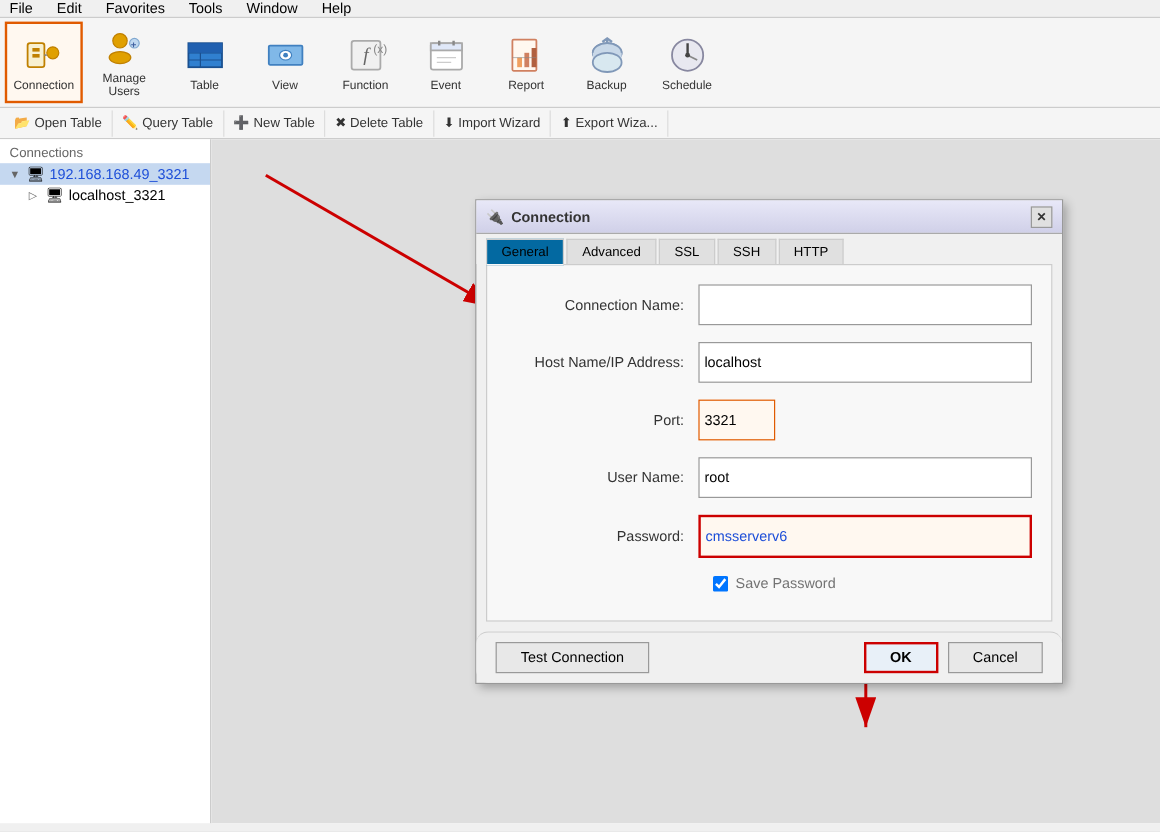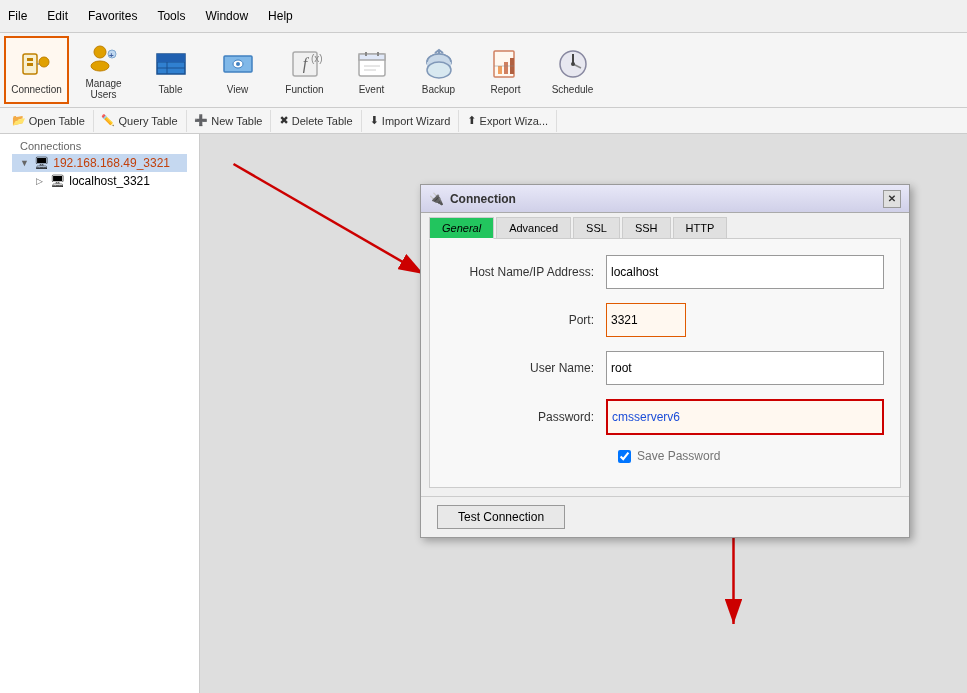--- a/index.html
+++ b/index.html
@@ -1,74 +1,74 @@
 <!DOCTYPE html>
 <html><head>
   <meta charset="utf-8">
   <style>
     * { box-sizing: border-box; margin: 0; padding: 0; }
     body { font-family: 'Segoe UI', Tahoma, sans-serif; font-size: 12px; background: #f0f0f0; width: 967px; height: 693px; overflow: hidden; position: relative; }
 
     
-    .menubar { background: #f0f0f0; border-bottom: 1px solid #ccc; display: flex; align-items: center; padding: 2px 4px; gap: 12px; height: 33px; }
+    .menubar { background: #f0f0f0; border-bottom: 1px solid #ccc; display: flex; align-items: center; padding: 2px 4px; gap: 12px; height: 15px; }
     .menubar-item { font-size: 12px; color: #000; cursor: pointer; padding: 1px 4px; }
 
     
     .toolbar { background: #f5f5f5; border-bottom: 1px solid #ccc; display: flex; align-items: center; padding: 2px 4px; gap: 2px; height: 75px; }
     .toolbar-btn { display: flex; flex-direction: column; align-items: center; justify-content: center; width: 65px; height: 68px; cursor: pointer; border: 2px solid transparent; padding: 4px; font-size: 11px; color: #333; }
     .toolbar-btn.active { border: 2px solid #e05a00; background: #fff8f0; }
     .toolbar-btn .icon-box { width: 36px; height: 36px; display: flex; align-items: center; justify-content: center; margin-bottom: 2px; }
     .toolbar-btn .btn-label { font-size: 10px; text-align: center; }
 
     
     .toolbar2 { background: #f5f5f5; border-bottom: 1px solid #ccc; display: flex; align-items: center; padding: 2px 4px; gap: 0; height: 26px; }
     .toolbar2-btn { display: flex; align-items: center; gap: 3px; padding: 2px 8px; cursor: pointer; font-size: 11px; color: #333; border-right: 1px solid #ddd; height: 22px; }
 
     
     .main { display: flex; height: calc(693px - 22px - 75px - 26px); }
 
     
-    .sidebar { width: 200px; background: #fff; border-right: 1px solid #ccc; padding: 4px 12px; overflow-y: auto; }
+    .sidebar { width: 176px; background: #fff; border-right: 1px solid #ccc; padding: 4px 0; overflow-y: auto; }
     .sidebar-header { font-size: 11px; color: #666; padding: 2px 8px; }
     .sidebar-item { display: flex; align-items: center; gap: 4px; padding: 2px 8px; cursor: pointer; font-size: 12px; }
     .sidebar-item.selected { background: #c5d8f0; }
     .sidebar-item .expand-icon { width: 10px; height: 10px; display: inline-block; font-size: 9px; color: #666; }
 
     
     .content { flex: 1; background: #f8f8f8; position: relative; overflow: hidden; }
 
     
     .overlay { position: absolute; top: 0; left: 0; right: 0; bottom: 0; background: rgba(0,0,0,0.1); z-index: 10; }
 
     
     .dialog { position: absolute; top: 50px; left: 220px; width: 490px; background: #f0f0f0; border: 1px solid #999; box-shadow: 3px 3px 8px rgba(0,0,0,0.3); z-index: 20; }
     .dialog-titlebar { background: linear-gradient(to bottom, #e8e8f8, #d0d0e8); display: flex; align-items: center; justify-content: space-between; padding: 4px 8px; border-bottom: 1px solid #aaa; height: 28px; }
     .dialog-title { font-size: 12px; font-weight: bold; color: #333; display: flex; align-items: center; gap: 6px; }
     .dialog-close { width: 18px; height: 18px; background: #e0e0e0; border: 1px solid #999; cursor: pointer; display: flex; align-items: center; justify-content: center; font-size: 10px; font-weight: bold; color: #333; }
 
     
     .dialog-tabs { display: flex; padding: 4px 8px 0; background: #f0f0f0; gap: 0; }
     .dialog-tab { padding: 4px 12px; font-size: 11px; cursor: pointer; border: 1px solid #ccc; border-bottom: none; background: #e0e0e0; margin-right: 2px; }
-    .dialog-tab.active { background: #22c55e; border-bottom: 1px solid #f8f8f8; z-index: 1; margin-bottom: -1px; font-style: italic; }
+    .dialog-tab.active { background: #0369a1; border-bottom: 1px solid #f8f8f8; z-index: 1; margin-bottom: -1px; }
 
     
     .dialog-body { background: #f8f8f8; border: 1px solid #ccc; margin: 0 8px 8px; padding: 16px; }
     .form-row { display: flex; align-items: center; margin-bottom: 14px; }
     .form-label { width: 160px; font-size: 12px; color: #333; text-align: right; padding-right: 12px; }
     .form-input { flex: 1; height: 22px; border: 1px solid #999; padding: 16px 4px; font-size: 12px; background: white; }
     .form-input.highlighted { border: 1px solid #e05a00; background: #fff8f0; }
-    .form-input.port { width: 80px; flex: none; }
+    .form-input.port { width: 64px; flex: none; }
 
     
     .checkbox-row { display: flex; align-items: center; margin-bottom: 8px; padding-left: 172px; gap: 6px; }
     .checkbox-row input[type="checkbox"] { width: 13px; height: 13px; }
     .checkbox-row label { font-size: 12px; color: #737373; }
 
     
-    .dialog-footer { display: flex; justify-content: space-between; padding: 8px 16px; border-top: 1px solid #ccc; background: #f0f0f0; }
+    .dialog-footer { display: flex; justify-content: space-between; padding: 8px 16px; border-top: 1px solid #ccc; background: #f0f0f0; border-radius: 10px; }
     .footer-right { display: flex; gap: 8px; }
     .dialog-btn { padding: 4px 20px; font-size: 12px; cursor: pointer; border: 1px solid #999; background: #e8e8e8; min-width: 60px; }
     .dialog-btn.primary { background: #e8f0f8; border: 2px solid #e05a00; font-weight: bold; }
 
     
     .arrow-overlay { position: absolute; top: 0; left: 0; width: 100%; height: 100%; pointer-events: none; z-index: 5; }
   </style>
 </head>
 <body>
 
@@ -154,47 +154,47 @@
         <line x1="24" y1="6" x2="24" y2="10" stroke="#888" stroke-width="2"></line>
       </svg>
     </div>
     <span class="btn-label">Event</span>
   </div>
 
 
   <div class="toolbar-btn">
     <div class="icon-box">
       <svg width="36" height="36" viewBox="0 0 36 36">
+        <rect x="6" y="5" width="20" height="26" rx="1" fill="#fff8f0" stroke="#d08060" stroke-width="1.5"></rect>
+        <rect x="10" y="20" width="4" height="8" fill="#f0a060"></rect>
+        <rect x="16" y="16" width="4" height="12" fill="#d08060"></rect>
+        <rect x="22" y="12" width="4" height="16" fill="#b06040"></rect>
+        <line x1="6" y1="20" x2="26" y2="20" stroke="#888" stroke-width="0.5"></line>
+      </svg>
+    </div>
+    <span class="btn-label">Report</span>
+  </div>
+
+  <div class="toolbar-btn">
+    <div class="icon-box">
+      <svg width="36" height="36" viewBox="0 0 36 36">
         <ellipse cx="18" cy="16" rx="12" ry="8" fill="#c8d8e8" stroke="#8098b8" stroke-width="1.5"></ellipse>
         <ellipse cx="18" cy="16" rx="12" ry="8" fill="#c8d8e8" stroke="#8098b8" stroke-width="1.5"></ellipse>
         <rect x="6" y="16" width="24" height="8" fill="#c8d8e8"></rect>
         <ellipse cx="18" cy="24" rx="12" ry="8" fill="#d8e8f0" stroke="#8098b8" stroke-width="1.5"></ellipse>
         <line x1="18" y1="8" x2="18" y2="4" stroke="#8098b8" stroke-width="2"></line>
         <polyline points="14,7 18,4 22,7" fill="none" stroke="#8098b8" stroke-width="2"></polyline>
       </svg>
     </div>
     <span class="btn-label">Backup</span>
   </div>
 
   <div class="toolbar-btn">
     <div class="icon-box">
       <svg width="36" height="36" viewBox="0 0 36 36">
-        <rect x="6" y="5" width="20" height="26" rx="1" fill="#fff8f0" stroke="#d08060" stroke-width="1.5"></rect>
-        <rect x="10" y="20" width="4" height="8" fill="#f0a060"></rect>
-        <rect x="16" y="16" width="4" height="12" fill="#d08060"></rect>
-        <rect x="22" y="12" width="4" height="16" fill="#b06040"></rect>
-        <line x1="6" y1="20" x2="26" y2="20" stroke="#888" stroke-width="0.5"></line>
-      </svg>
-    </div>
-    <span class="btn-label">Report</span>
-  </div>
-
-  <div class="toolbar-btn">
-    <div class="icon-box">
-      <svg width="36" height="36" viewBox="0 0 36 36">
         <circle cx="18" cy="18" r="13" fill="#e8e8f0" stroke="#8888a0" stroke-width="1.5"></circle>
         <line x1="18" y1="8" x2="18" y2="18" stroke="#444" stroke-width="2"></line>
         <line x1="18" y1="18" x2="26" y2="22" stroke="#888" stroke-width="1.5"></line>
         <circle cx="18" cy="18" r="2" fill="#444"></circle>
       </svg>
     </div>
     <span class="btn-label">Schedule</span>
   </div>
 </div>
 
@@ -225,21 +225,21 @@
   </div>
 </div>
 
 <div class="main">
 
   <div class="sidebar">
     <div class="sidebar-header">Connections</div>
     <div class="sidebar-item selected">
       <span class="expand-icon">▼</span>
       <span>🖥</span>
-      <span style="color:#c2410c;">192.168.168.49_3321</span>
+      <span style="color:#1d4ed8;">192.168.168.49_3321</span>
     </div>
     <div class="sidebar-item" style="padding-left:24px;">
       <span class="expand-icon">▷</span>
       <span>🖥</span>
       <span>localhost_3321</span>
     </div>
   </div>
 
   <div class="content">
 
@@ -270,20 +270,24 @@
       <div class="dialog-tabs">
         <div class="dialog-tab active">General</div>
         <div class="dialog-tab">Advanced</div>
         <div class="dialog-tab">SSL</div>
         <div class="dialog-tab">SSH</div>
         <div class="dialog-tab">HTTP</div>
       </div>
 
       <div class="dialog-body">
 
+        <div class="form-row">
+          <label class="form-label">Connection Name:</label>
+          <input type="text" class="form-input" value="" style="">
+        </div>
 
         <div class="form-row">
           <label class="form-label">Host Name/IP Address:</label>
           <input type="text" class="form-input" value="localhost" style="">
         </div>
 
         <div class="form-row">
           <label class="form-label">Port:</label>
           <input type="text" class="form-input port highlighted" value="3321" style="">
         </div>
@@ -299,17 +303,21 @@
         </div>
 
         <div class="checkbox-row">
           <input type="checkbox" id="save-pw" checked="" style="">
           <label for="save-pw">Save Password</label>
         </div>
       </div>
 
       <div class="dialog-footer">
         <button class="dialog-btn">Test Connection</button>
+        <div class="footer-right">
+          <button class="dialog-btn primary" style="border:2px solid #cc0000;">OK</button>
+          <button class="dialog-btn">Cancel</button>
+        </div>
       </div>
     </div>
 
   </div>
 </div>
 
 </body></html>

